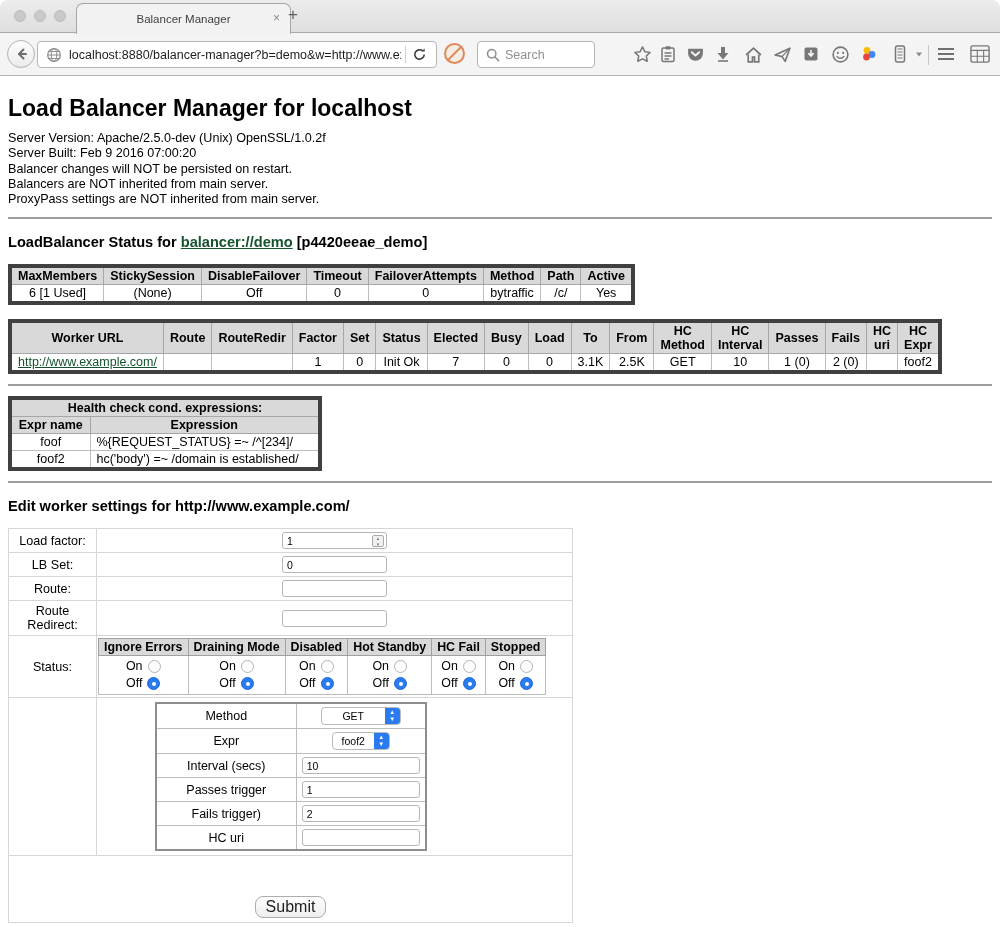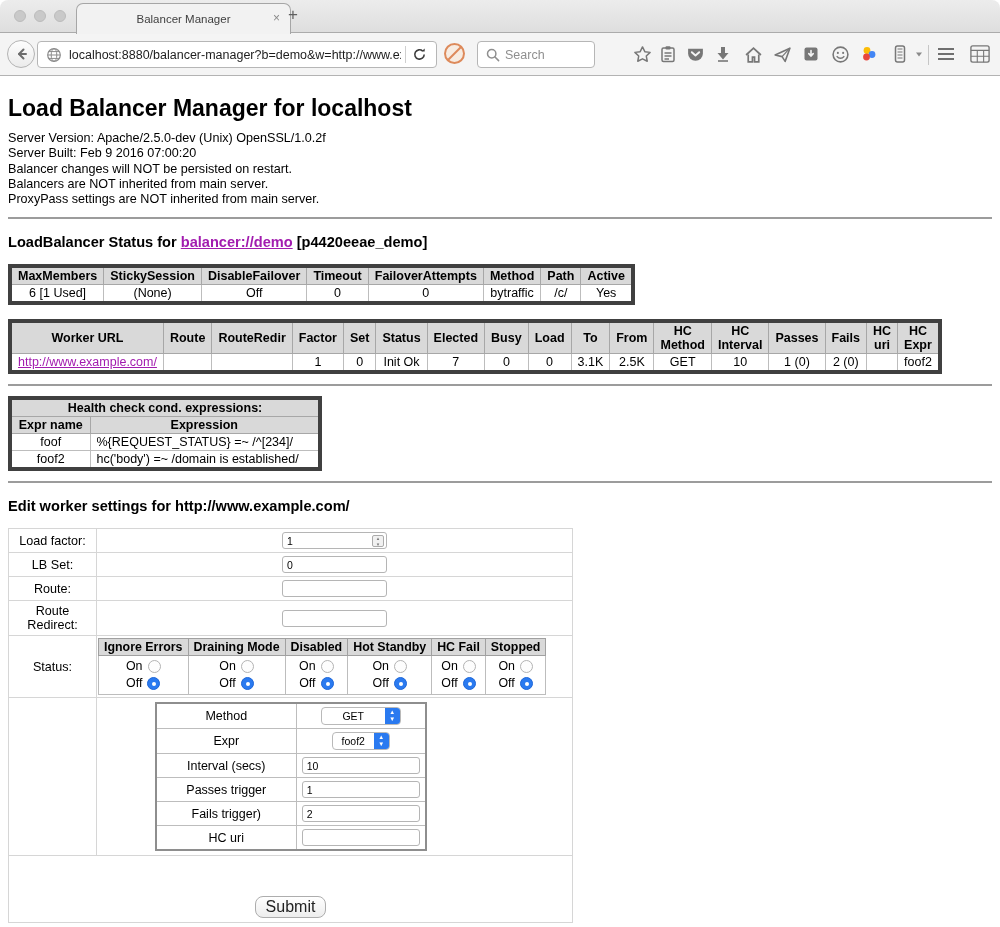--- a/index.html
+++ b/index.html
@@ -36,21 +36,21 @@
   .tool-sep { position:absolute; left:928px; top:12px; width:1px; height:20px; background:#c6c6c6; }
 
   
   .content { position:absolute; top:77px; left:0; right:0; bottom:0; background:#fff;
              padding:0 8px; font-size:12.6px; color:#000; }
   h1.pg { font-size:23px; margin:18px 0 9px 0; font-weight:bold; }
   .info-line { line-height:15.3px; }
   hr.rule { border:none; border-top:2px solid #9c9c9c; margin:10px 0; }
   hr.rule-thick { border:none; border-top:3px solid #949494; margin:14px 0 0 0; }
   h3.sec { font-size:14.6px; font-weight:bold; margin:15px 0 14px 0; }
-  a.lnk { color:#a21caf; text-decoration:underline; }
+  a.lnk { color:#14532d; text-decoration:underline; }
 
   table.grid { border-collapse:collapse; font-size:12.5px; border:4px solid #404040; }
   table.grid th { background:#d9d9d9; font-weight:bold; border:1px solid #a7a7a7; padding:1px 6px; text-align:center; }
   table.grid td { border:1px solid #bdbdbd; padding:1px 6px; text-align:center; }
   td.cell-left, th.cell-left { text-align:left; }
   .worker-tbl { margin-top:14px; width:860px; }
   .expr-tbl td.expr { text-align:left; }
 
   
   table.form-tbl { border-collapse:collapse; width:565px; border:1px solid #bdbdbd; font-size:12.6px; margin-top:4px; }

